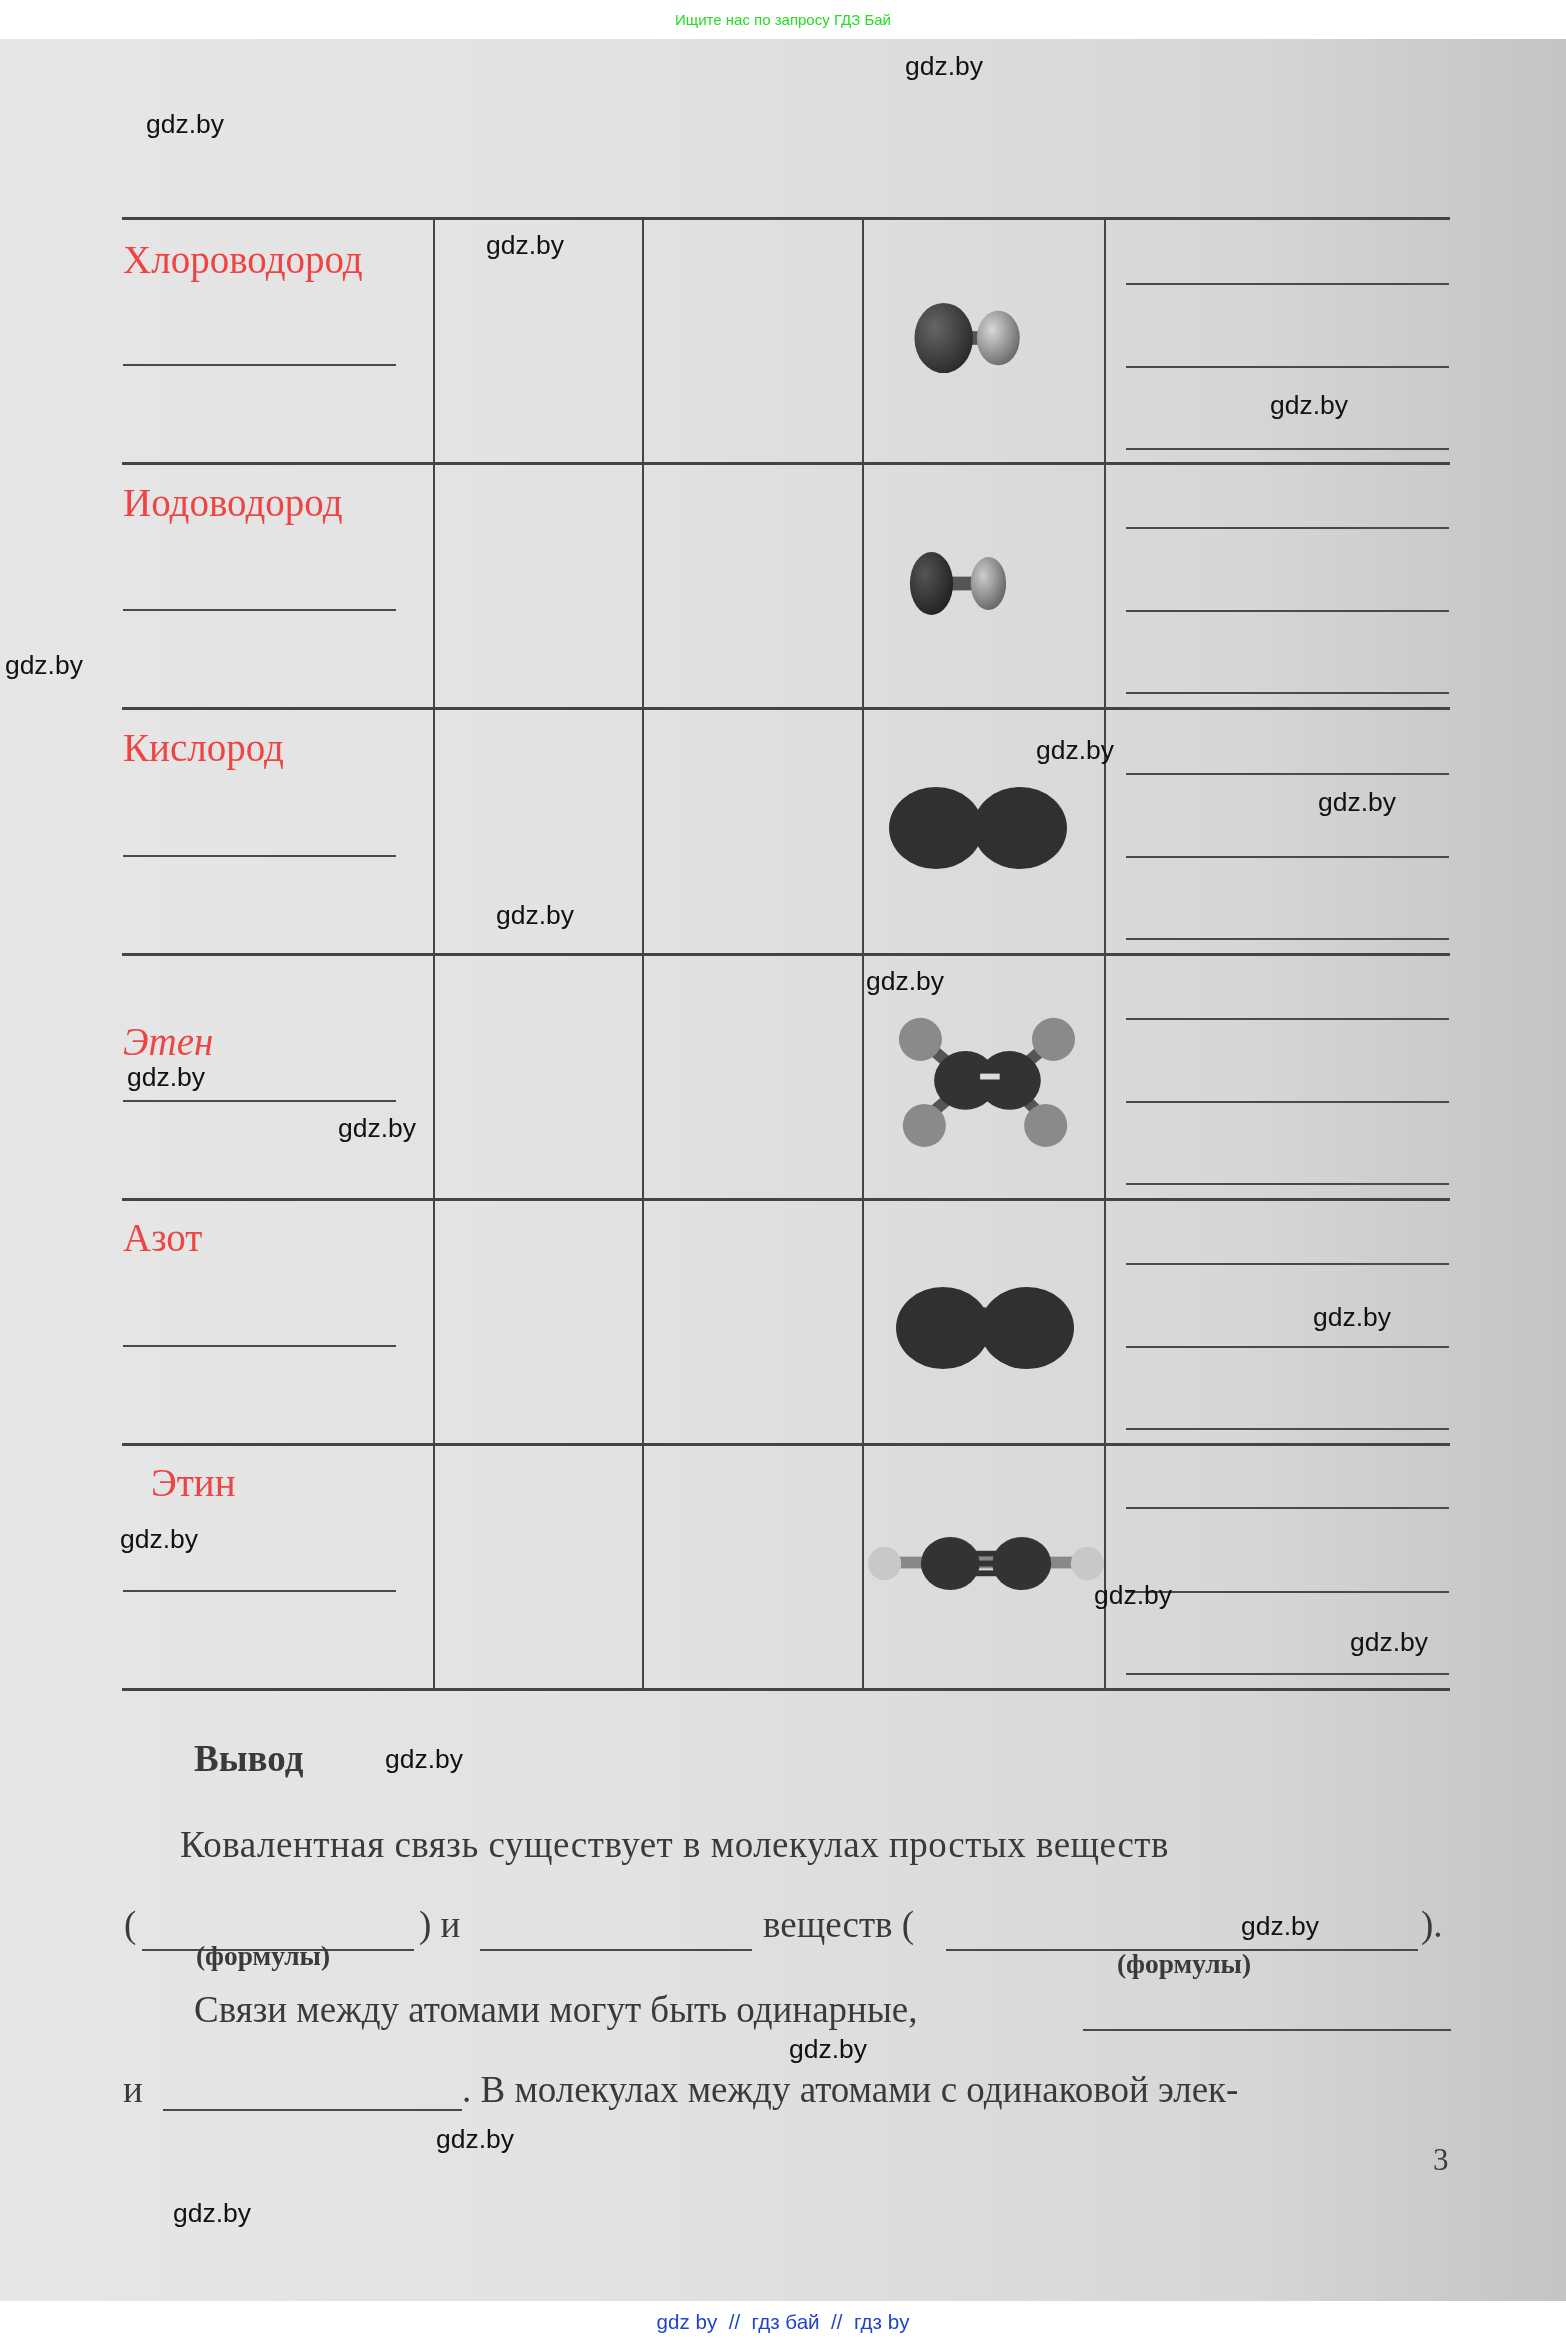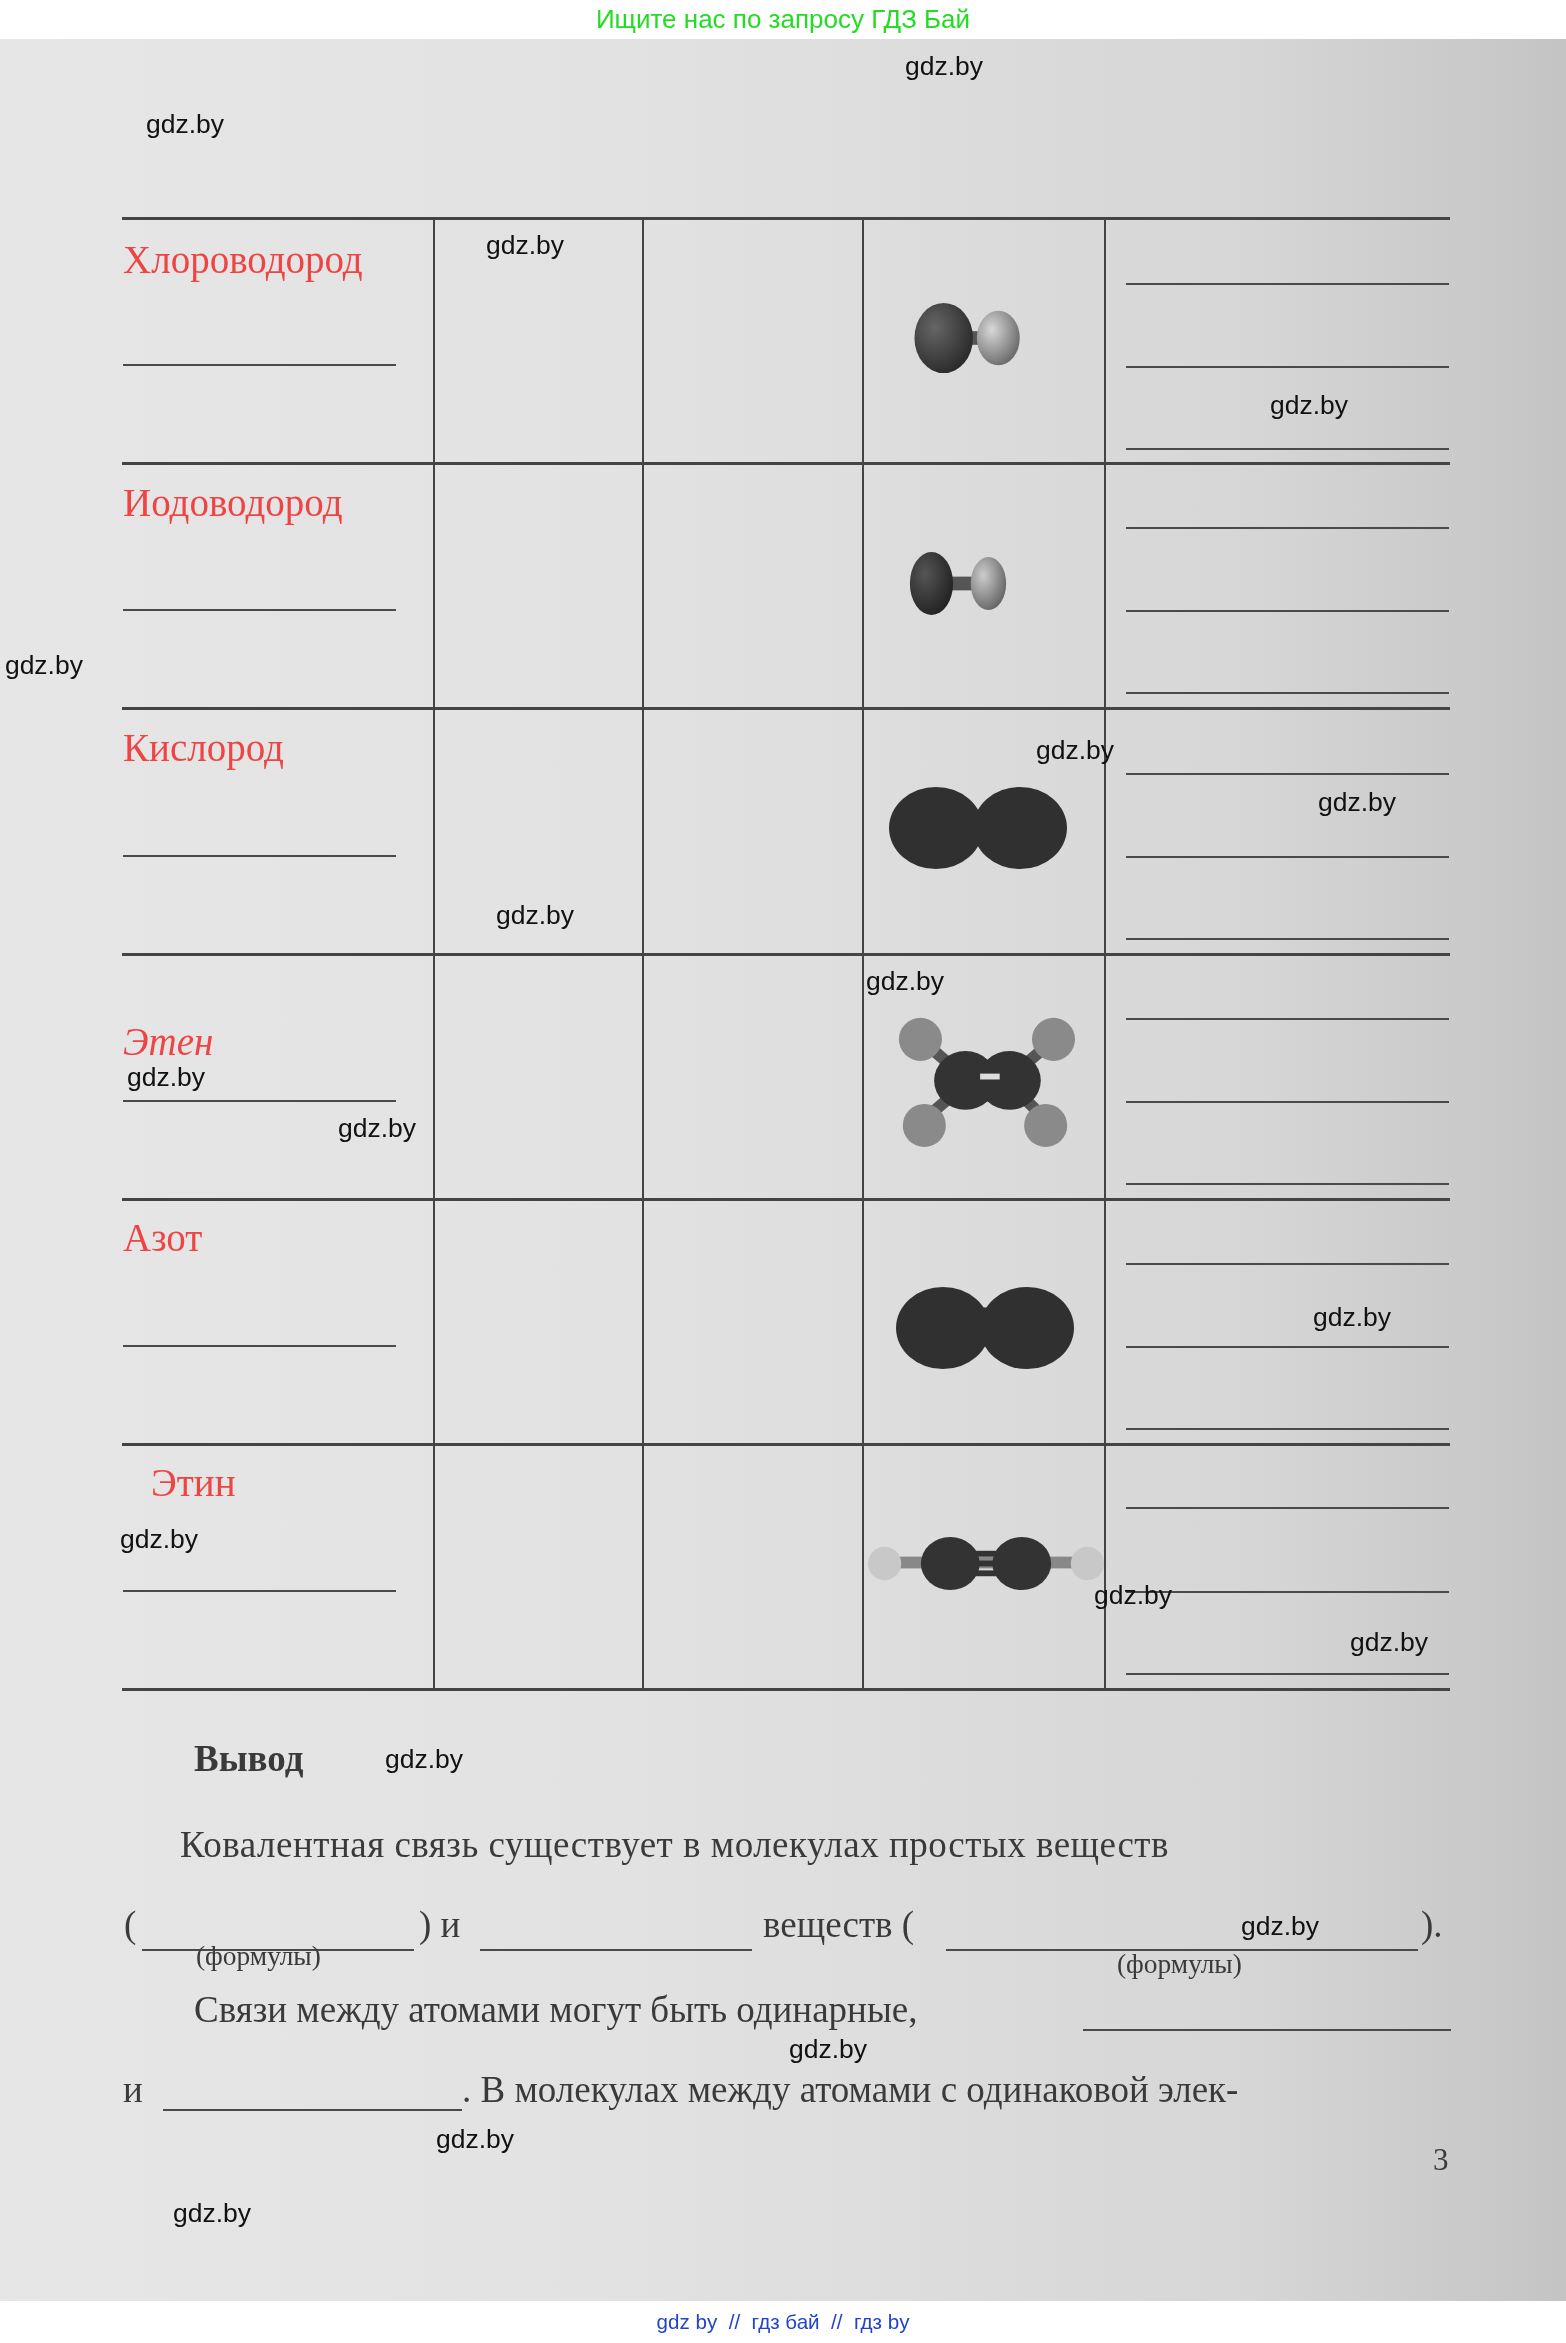--- a/index.html
+++ b/index.html
@@ -4,21 +4,21 @@
 <style>
   html, body { margin: 0; padding: 0; }
   body {
     width: 1566px; height: 2344px; position: relative; overflow: hidden;
     background: #ffffff;
     font-family: "Liberation Serif", serif;
   }
   .top-banner {
     position: absolute; left: 0; top: 0; width: 1566px; height: 39px;
     display: flex; align-items: center; justify-content: center;
-    color: #22dd22; font-family: "Liberation Sans", sans-serif; font-size: 26px;
+    color: #22dd22; font-family: "Liberation Sans", sans-serif; font-size: 15px;
   }
   .page {
     position: absolute; left: 0; top: 39px; width: 1566px; height: 2262px;
     background: linear-gradient(90deg, #e6e6e6 0%, #e2e2e2 40%, #d6d6d6 80%, #c4c4c4 100%);
   }
   .bottom-banner {
     position: absolute; left: 0; top: 2301px; width: 1566px; height: 42px;
     display: flex; align-items: center; justify-content: center;
     color: #2244cc; font-family: "Liberation Sans", sans-serif; font-size: 20.6px;
     white-space: pre;
@@ -27,21 +27,21 @@
   .hline.thin { height: 2px; background: #4a4a4a; }
   .vline { position: absolute; width: 2px; background: #444; }
   .row-name {
     position: absolute; left: 123px; font-size: 39px; color: #ef4444;
   }
   .wm {
     position: absolute; font-family: "Liberation Sans", sans-serif; font-size: 26.5px;
     color: #111; white-space: nowrap;
   }
   .txt { position: absolute; font-size: 37px; color: #3a3a3a; white-space: nowrap; }
-  .small { position: absolute; font-size: 27.4px; color: #3a3a3a; white-space: nowrap; }
+  .small { position: absolute; font-size: 27.4px; color: #3a3a3a; white-space: nowrap; font-weight: bold; }
   .bold { font-weight: bold; }
   .mol { position: absolute; }
 </style>
 </head>
 <body>
 
 <div class="top-banner">Ищите нас по запросу ГДЗ Бай</div>
 
 <div class="page"></div>
 

